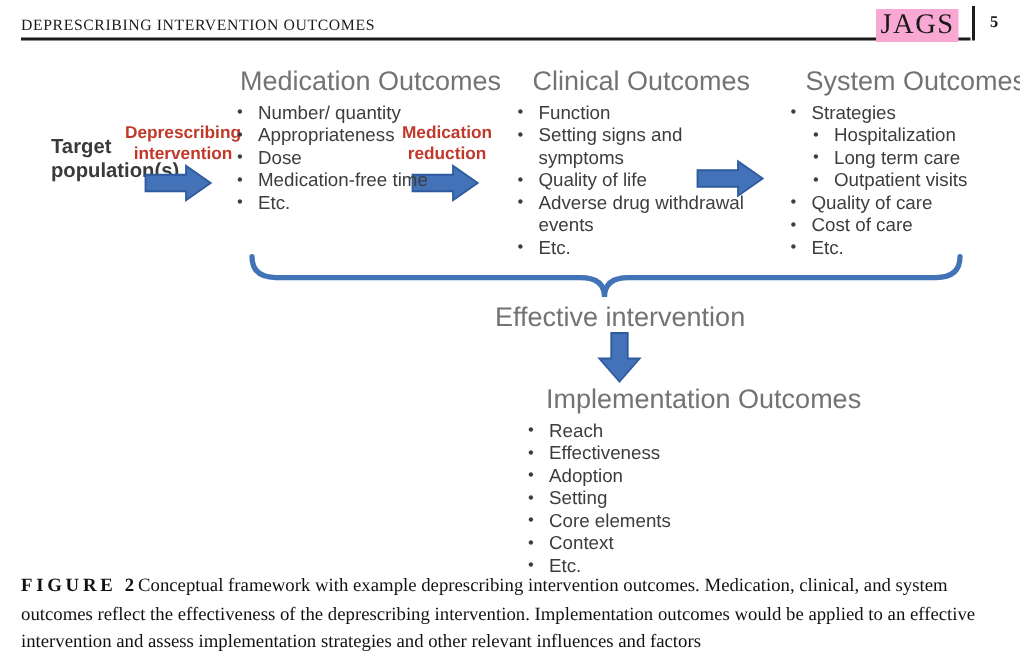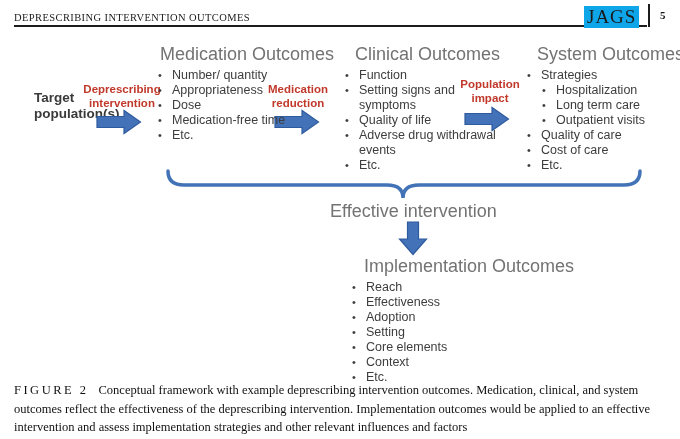--- a/index.html
+++ b/index.html
@@ -5,21 +5,21 @@
   html,body{margin:0;padding:0;background:#fff;}
   #page{position:relative;width:680px;height:439px;background:#ffffff;overflow:hidden;
         font-family:"Liberation Sans",sans-serif;color:#3d3d3d;}
 
   
   #hdr{position:absolute;left:0;top:0;width:628px;height:28px;}
   #running-title{position:absolute;left:14px;top:12px;font-family:"Liberation Serif",serif;
                  font-size:10.5px;letter-spacing:.4px;color:#1a1a1a;}
   #hdr-rule{position:absolute;left:14px;top:25px;width:633px;height:2px;background:#1c1c1c;}
   #journal-name{position:absolute;left:584px;top:6px;font-family:"Liberation Serif",serif;
-                font-size:19px;letter-spacing:1px;color:#1a1a1a;background:#0ea5e9;padding:0 3px;}
+                font-size:19px;letter-spacing:1px;color:#1a1a1a;background:#f9a8d4;padding:0 3px;}
   #hdr-vbar{position:absolute;left:648px;top:4px;width:2px;height:23px;background:#1c1c1c;}
   #page-num{position:absolute;left:660px;top:9px;font-family:"Liberation Serif",serif;
             font-weight:bold;font-size:11px;color:#1a1a1a;}
 
   
   #diagram{position:absolute;left:0;top:28px;width:680px;height:350px;font-size:12.5px;}
   .bold-head{font-weight:normal;font-size:18px;color:#737373;white-space:nowrap;}
   .col{position:absolute;}
   .bullet-item{display:flex;gap:7px;line-height:15px;color:#3d3d3d;}
   .bullet-item .dot{flex:none;width:7px;font-size:11px;}
@@ -39,42 +39,41 @@
   #col-sys{left:527px;top:16px;width:124px;}
   .col .bullets{margin-top:3px;}
   #col-med .bold-head{padding-left:2px;}
   #col-clin .bold-head{padding-left:10px;}
   #col-sys .bold-head{padding-left:10px;}
   #impl-col .bold-head{padding-left:12px;}
 
   
   #caption{position:absolute;left:14px;top:381px;width:652px;
            font-family:"Liberation Serif",serif;font-size:12.5px;line-height:18.5px;color:#111;}
-  #caption .fig-label{font-weight:normal;letter-spacing:2.5px;margin-right:10px;}
+  #caption .fig-label{font-weight:bold;letter-spacing:2.5px;}
 </style>
 </head>
 <body>
 
 <div id="page">
 
   <div id="hdr">
     <div id="running-title">DEPRESCRIBING INTERVENTION OUTCOMES</div>
     <div id="hdr-rule"></div>
     <div id="journal-name">JAGS</div>
     <div id="hdr-vbar"></div>
     <div id="page-num">5</div>
   </div>
 
   <div id="diagram">
 
     <div id="target-pop">Target population(s)</div>
 
     <div class="red-label" style="left:82px;top:55px;width:80px;">Deprescribing intervention</div>
     <div class="red-label" style="left:263px;top:55px;width:70px;">Medication reduction</div>
-    <div class="red-label" style="left:456px;top:50px;width:68px;">Population impact</div>
 
     <svg class="harrow" style="left:96px;top:81px;" viewBox="0 0 46 26">
       <polygon points="1,7.5 28,7.5 28,1.5 44.5,13 28,24.5 28,18.5 1,18.5" fill="#4472b8" stroke="#2e5b9e" stroke-width="1.2"></polygon>
     </svg>
     <svg class="harrow" style="left:274px;top:81px;" viewBox="0 0 46 26">
       <polygon points="1,7.5 28,7.5 28,1.5 44.5,13 28,24.5 28,18.5 1,18.5" fill="#4472b8" stroke="#2e5b9e" stroke-width="1.2"></polygon>
     </svg>
     <svg class="harrow" style="left:464px;top:78px;" viewBox="0 0 46 26">
       <polygon points="1,7.5 28,7.5 28,1.5 44.5,13 28,24.5 28,18.5 1,18.5" fill="#4472b8" stroke="#2e5b9e" stroke-width="1.2"></polygon>
     </svg>

